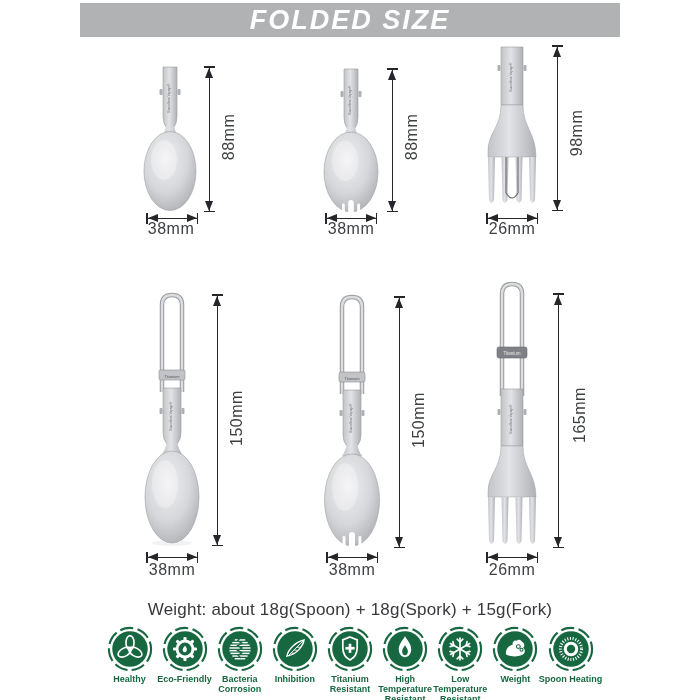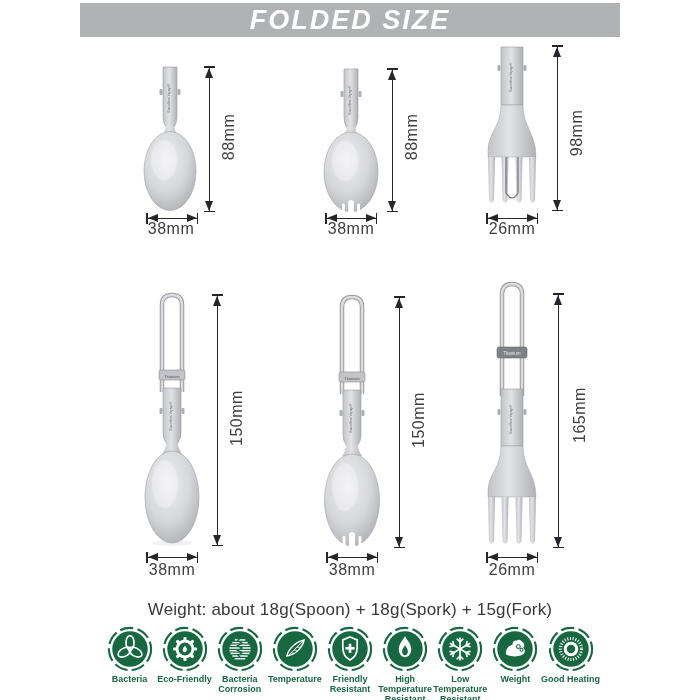--- a/index.html
+++ b/index.html
@@ -259,21 +259,21 @@
     <div class="feat">
       <svg viewBox="0 0 48 48">
         <circle cx="24" cy="24" r="22" fill="none" stroke="#176840" stroke-width="2.2" stroke-dasharray="14 4.5"></circle>
         <circle cx="24" cy="24" r="18.5" fill="#176840"></circle>
         <g stroke="#ffffff" stroke-width="1.7" fill="none">
           <ellipse cx="24" cy="17.5" rx="4.2" ry="7.5"></ellipse>
           <ellipse cx="24" cy="17.5" rx="4.2" ry="7.5" transform="rotate(120 24 24)"></ellipse>
           <ellipse cx="24" cy="17.5" rx="4.2" ry="7.5" transform="rotate(240 24 24)"></ellipse>
         </g>
       </svg>
-      <div class="feat-label">Bacteria</div>
+      <div class="feat-label">Healthy</div>
     </div>
 
     <div class="feat">
       <svg viewBox="0 0 48 48">
         <circle cx="24" cy="24" r="22" fill="none" stroke="#176840" stroke-width="2.2" stroke-dasharray="14 4.5"></circle>
         <circle cx="24" cy="24" r="18.5" fill="#176840"></circle>
         <g fill="#ffffff">
           <rect x="22.4" y="11.5" width="3.2" height="4.5" rx="1"></rect>
           <rect x="22.4" y="11.5" width="3.2" height="4.5" rx="1" transform="rotate(45 24 24)"></rect>
           <rect x="22.4" y="11.5" width="3.2" height="4.5" rx="1" transform="rotate(90 24 24)"></rect>
@@ -309,32 +309,32 @@
     </div>
 
     <div class="feat">
       <svg viewBox="0 0 48 48">
         <circle cx="24" cy="24" r="22" fill="none" stroke="#176840" stroke-width="2.2" stroke-dasharray="14 4.5"></circle>
         <circle cx="24" cy="24" r="18.5" fill="#176840"></circle>
         <path d="M15.5,31.5 C17,24 25,16.5 33.5,14.5 C32.5,21 26,29 17.5,31 Z" fill="none" stroke="#ffffff" stroke-width="1.4"></path>
         <path d="M17.5,30.5 C22,26 28,20 32.5,15.5" fill="none" stroke="#ffffff" stroke-width="1"></path>
         <path d="M20,28 L23,28.6 M23,25 L26,25.4 M26,22 L29,22.2" stroke="#ffffff" stroke-width="0.9"></path>
       </svg>
-      <div class="feat-label">Temperature</div>
+      <div class="feat-label">Inhibition</div>
     </div>
 
     <div class="feat">
       <svg viewBox="0 0 48 48">
         <circle cx="24" cy="24" r="22" fill="none" stroke="#176840" stroke-width="2.2" stroke-dasharray="14 4.5"></circle>
         <circle cx="24" cy="24" r="18.5" fill="#176840"></circle>
         <path d="M24,11.5 L31.5,14.5 V22.5 C31.5,29.5 28,33.5 24,35.5 C20,33.5 16.5,29.5 16.5,22.5 V14.5 Z" fill="none" stroke="#ffffff" stroke-width="1.8"></path>
         <rect x="22.6" y="18.5" width="2.8" height="9.5" fill="#ffffff"></rect>
         <rect x="19.2" y="21.8" width="9.6" height="2.8" fill="#ffffff"></rect>
       </svg>
-      <div class="feat-label">Friendly Resistant</div>
+      <div class="feat-label">Titanium Resistant</div>
     </div>
 
     <div class="feat">
       <svg viewBox="0 0 48 48">
         <circle cx="24" cy="24" r="22" fill="none" stroke="#176840" stroke-width="2.2" stroke-dasharray="14 4.5"></circle>
         <circle cx="24" cy="24" r="18.5" fill="#176840"></circle>
         <path d="M24,10.5 C25.5,14.5 30.5,18 30.5,24.5 C30.5,29 27.5,32.5 24,32.5 C20.5,32.5 17.5,29 17.5,24.5 C17.5,18 22.5,14.5 24,10.5 Z" fill="#ffffff"></path>
         <path d="M24,20 C25.5,22.5 27,24 27,26.5 C27,29 25.7,30.5 24,30.5 C22.3,30.5 21,29 21,26.5 C21,24 22.5,22.5 24,20 Z" fill="#176840"></path>
       </svg>
       <div class="feat-label">High Temperature Resistant</div>
@@ -371,17 +371,17 @@
       <div class="feat-label">Weight</div>
     </div>
 
     <div class="feat">
       <svg viewBox="0 0 48 48">
         <circle cx="24" cy="24" r="22" fill="none" stroke="#176840" stroke-width="2.2" stroke-dasharray="14 4.5"></circle>
         <circle cx="24" cy="24" r="18.5" fill="#176840"></circle>
         <circle cx="24" cy="24" r="11" fill="none" stroke="#ffffff" stroke-width="3.2" stroke-dasharray="1.1 1.7"></circle>
         <circle cx="24" cy="24" r="6" fill="none" stroke="#ffffff" stroke-width="3.2"></circle>
       </svg>
-      <div class="feat-label">Good Heating</div>
+      <div class="feat-label">Spoon Heating</div>
     </div>
 
   </div>
 </div>
 
 </body></html>

